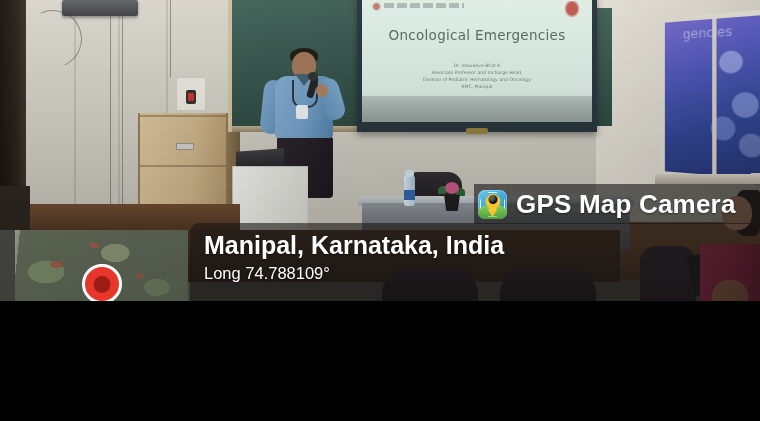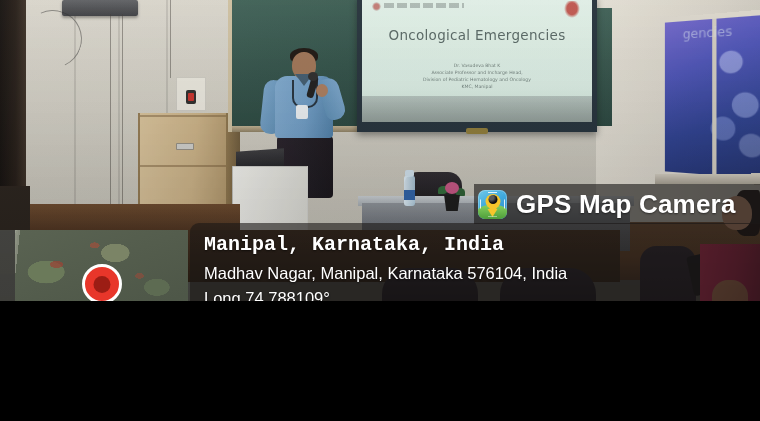--- a/index.html
+++ b/index.html
@@ -423,24 +423,23 @@
 
   .info-panel{
     position:absolute;left:190px;top:223px;width:570px;height:198px;
     background:rgba(26,23,21,.60);
     border-top-left-radius:9px;
     box-sizing:border-box;
     padding:6px 0 0 14px;
     color:#fff;
   }
   .info-title{
-    font-size:20px;font-weight:bold;line-height:32px;
+    font-size:25px;font-weight:bold;line-height:32px;
     text-shadow:0 1px 2px rgba(0,0,0,.55);
     white-space:nowrap;
-    font-family:Liberation Mono, monospace;
   }
   .info-line{
     font-size:16.5px;line-height:25px;
     text-shadow:0 1px 2px rgba(0,0,0,.55);
     white-space:nowrap;
   }
 
   
   .map-thumb{
     position:absolute;left:15px;top:230px;width:173px;height:191px;
@@ -634,21 +633,20 @@
       <div class="globe"></div>
       <div class="pin"></div>
       <div class="lens"></div>
       <div class="bracket"></div>
     </div>
     <div class="brand-text">GPS Map Camera</div>
   </div>
 
   <div class="info-panel">
     <div class="info-title">Manipal, Karnataka, India</div>
-    <div class="info-line">Madhav Nagar, Manipal, Karnataka 576104, India</div>
     <div class="info-line">Long 74.788109°</div>
   </div>
 
   <div class="map-thumb">
     <div class="map-sat"></div>
     <div class="map-roofs"></div>
     <div class="map-red"></div>
     <div class="map-pin">
       <div class="pin-tail-w"></div>
       <div class="pin-tail"></div>

